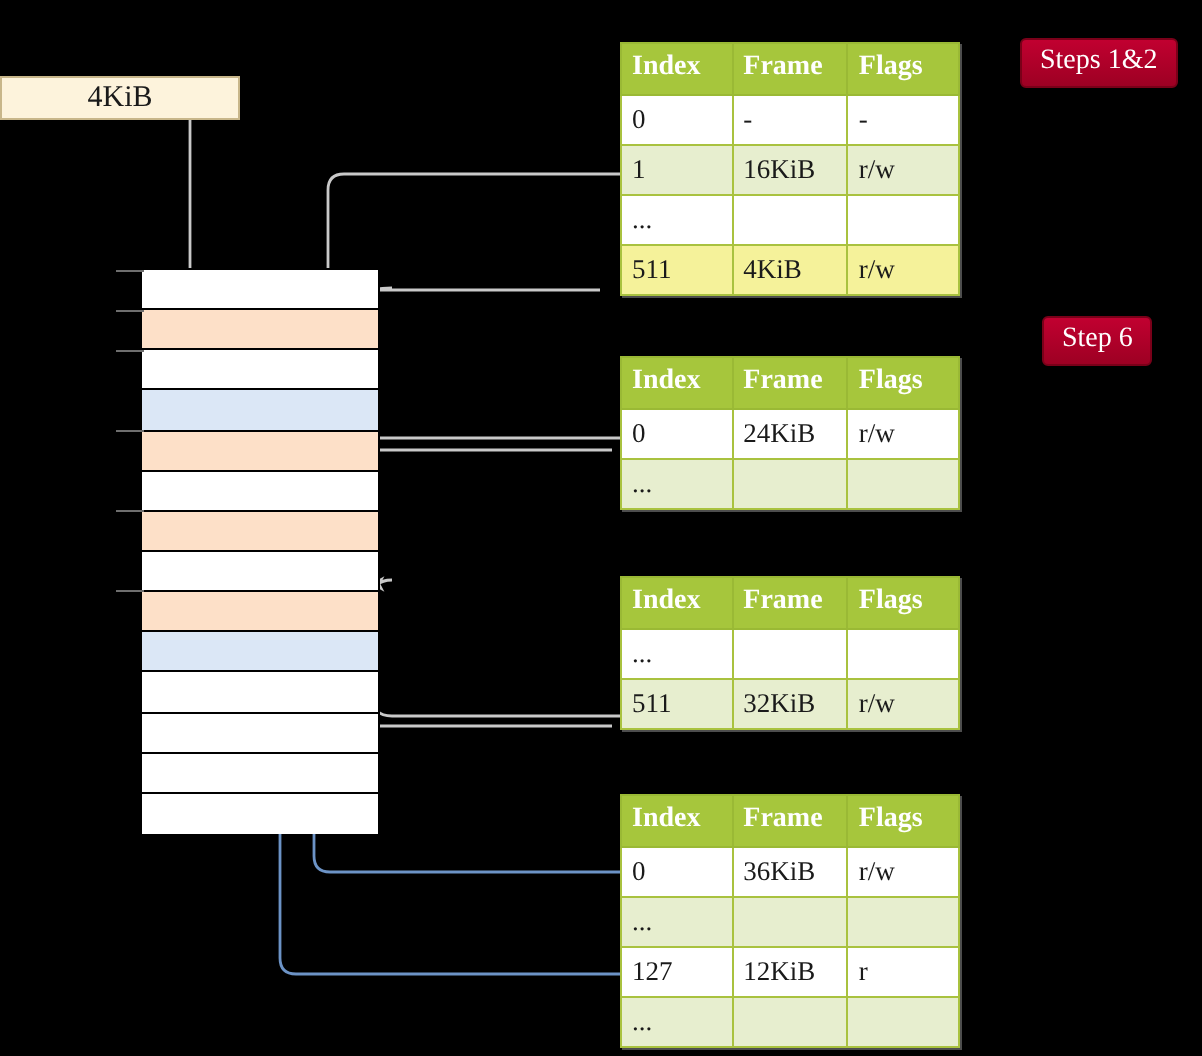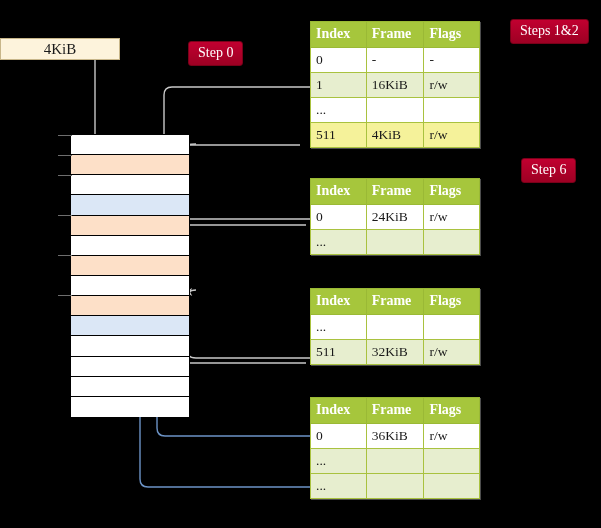--- a/index.html
+++ b/index.html
@@ -172,23 +172,20 @@
       <path d="M480,436 L165,436 Q157,436 157,428 L157,335" marker-end="url(#bluehead)"></path>
 
       <path d="M480,487 L148,487 Q140,487 140,479 L140,220" marker-end="url(#bluehead)"></path>
     </g>
   </svg>
 
   <div class="srcbox" id="srcbox" style="left:0px; top:38px; width:120px; height:22px;">
     <span>4KiB</span>
   </div>
 
-  <div class="badge" style="left:188px; top:41px;">
-    <span>Step 0</span>
-  </div>
   <div class="badge" style="left:510px; top:19px;">
     <span>Steps 1&amp;2</span>
   </div>
   <div class="badge" style="left:521px; top:158px;">
     <span>Step 6</span>
   </div>
 
   <div class="memcol" id="memcol" style="left:70px; top:134px; width:120px; height:282px;">
       <div class="memrow" style="height: 20.1429px;"></div>
       <div class="memrow orange" style="height: 20.1429px;"></div>
@@ -301,20 +298,25 @@
         <tr class="plain">
           <td class="col-index">0</td>
           <td class="col-frame">36KiB</td>
           <td class="col-flags">r/w</td>
         </tr>
         <tr class="alt">
           <td class="col-index">...</td>
           <td class="col-frame"></td>
           <td class="col-flags"></td>
         </tr>
+        <tr class="plain">
+          <td class="col-index">127</td>
+          <td class="col-frame">12KiB</td>
+          <td class="col-flags">r</td>
+        </tr>
         <tr class="alt">
           <td class="col-index">...</td>
           <td class="col-frame"></td>
           <td class="col-flags"></td>
         </tr>
       </tbody>
     </table>
 
 </div>
 

